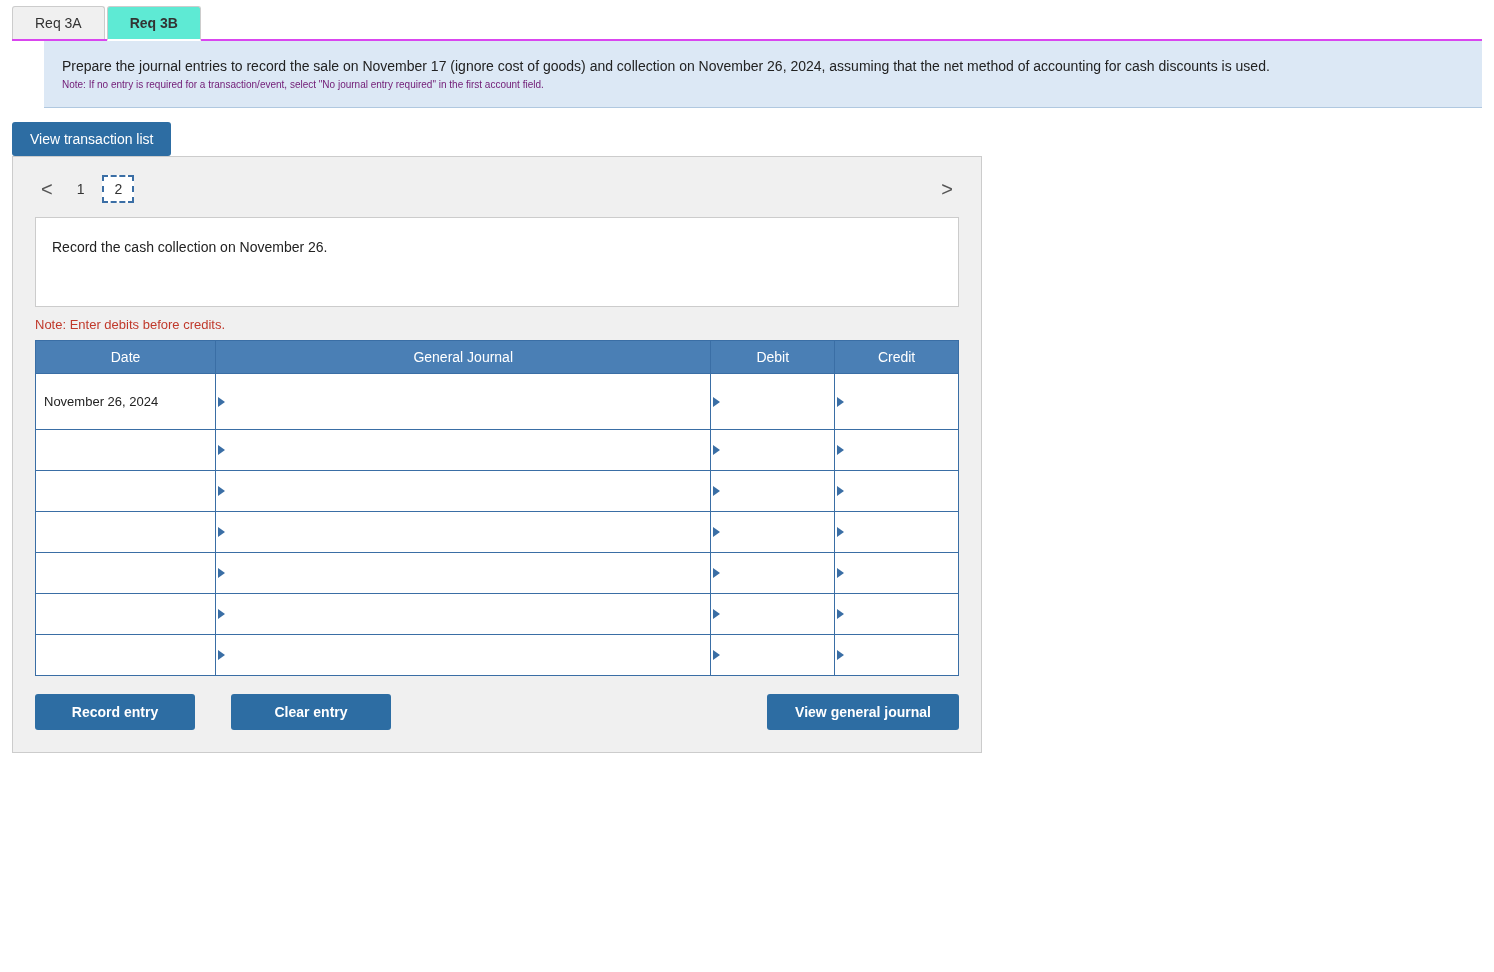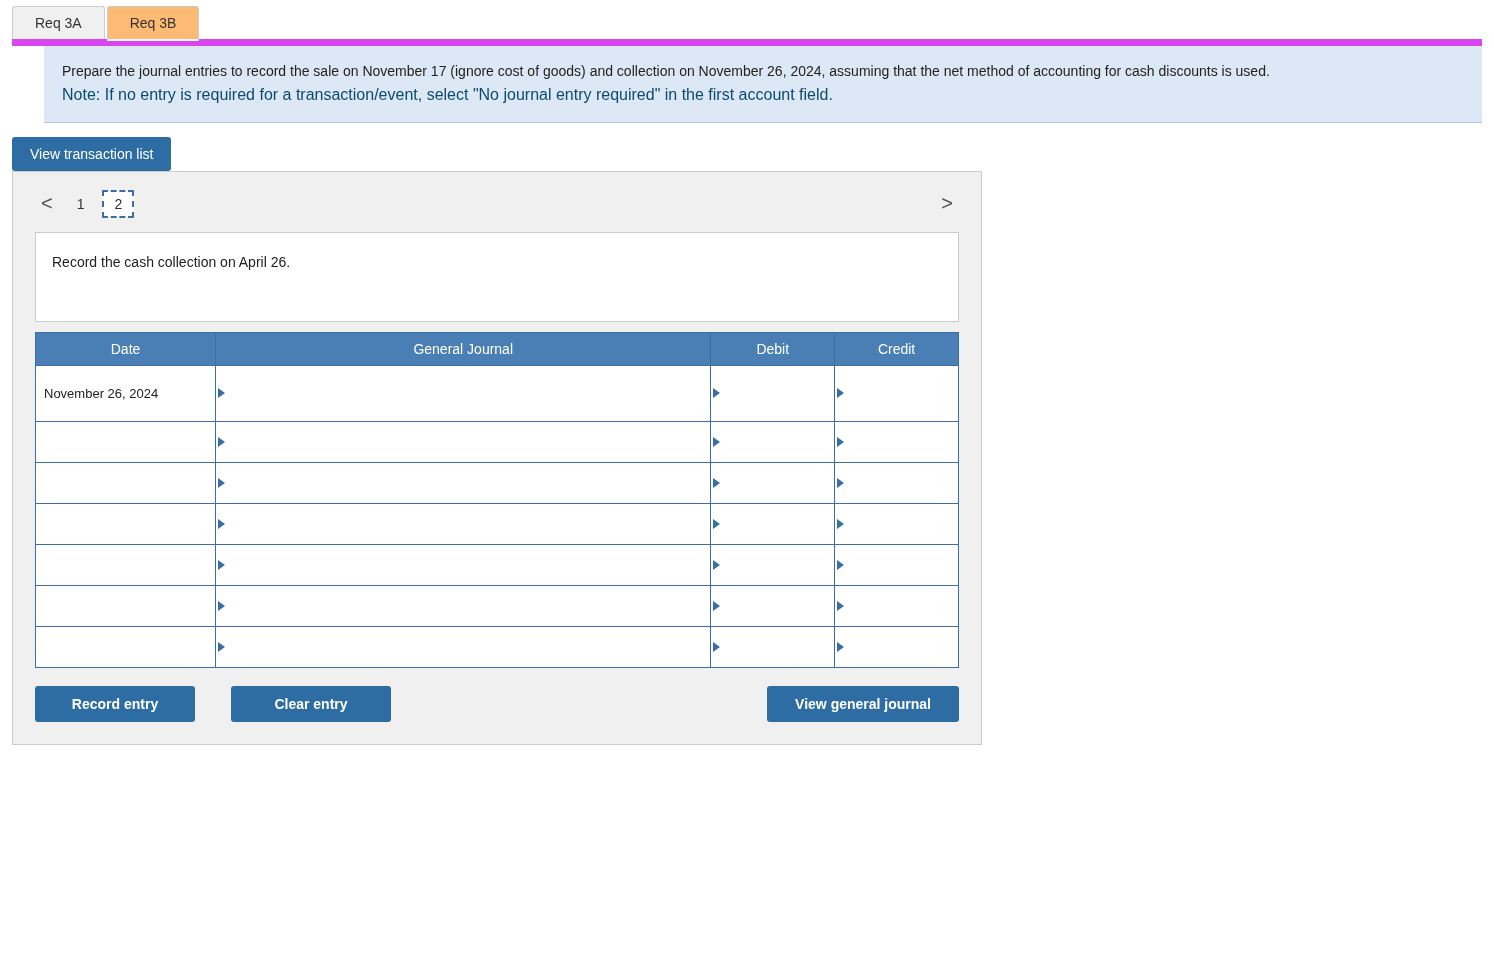--- a/index.html
+++ b/index.html
@@ -6,55 +6,55 @@
     body {
       font-family: Arial, sans-serif;
       font-size: 14px;
       background: #fff;
       color: #222;
     }
 
     
     .tabs {
       display: flex;
-      border-bottom: 7px solid #d946ef;
+      border-bottom: 2px solid #d946ef;
       padding-top: 6px;
       padding-left: 0;
     }
     .tab {
       padding: 8px 22px;
       cursor: pointer;
       border: 1px solid #ccc;
       border-bottom: none;
       background: #f0f0f0;
       font-size: 14px;
       color: #333;
       margin-right: 2px;
       border-radius: 3px 3px 0 0;
     }
     .tab.active {
-      background: #fdba74;
+      background: #5eead4;
       border-bottom: 2px solid #fff;
       margin-bottom: -2px;
-      font-weight: normal;
+      font-weight: bold;
       z-index: 1;
     }
 
     
     .info-box {
       background: #dce8f5;
       padding: 14px 18px;
       font-size: 14px;
       line-height: 1.6;
       border-bottom: 1px solid #b0c8e0;
       margin-left: 32px;
     }
     .info-box .note-red {
-      color: #0c4a6e;
-      font-size: 16px;
+      color: #701a75;
+      font-size: 10px;
     }
 
     
     .view-transaction-btn {
       background: #2d6da3;
       color: #fff;
       border: none;
       padding: 9px 18px;
       margin: 14px 0 0 0;
       cursor: pointer;
@@ -240,23 +240,24 @@
     <div class="nav-row">
       <div class="nav-left">
         <button class="nav-arrow">&lt;</button>
         <span class="nav-num">1</span>
         <span class="nav-num selected">2</span>
       </div>
       <button class="nav-arrow">&gt;</button>
     </div>
 
     <div class="instruction-box">
-      <span>Record the cash collection on April 26.</span>
+      <span>Record the cash collection on November 26.</span>
     </div>
 
+    <p class="note-debits">Note: Enter debits before credits.</p>
 
     <table class="journal-table">
       <thead>
         <tr>
           <th>Date</th>
           <th>General Journal</th>
           <th>Debit</th>
           <th>Credit</th>
         </tr>
       </thead>

